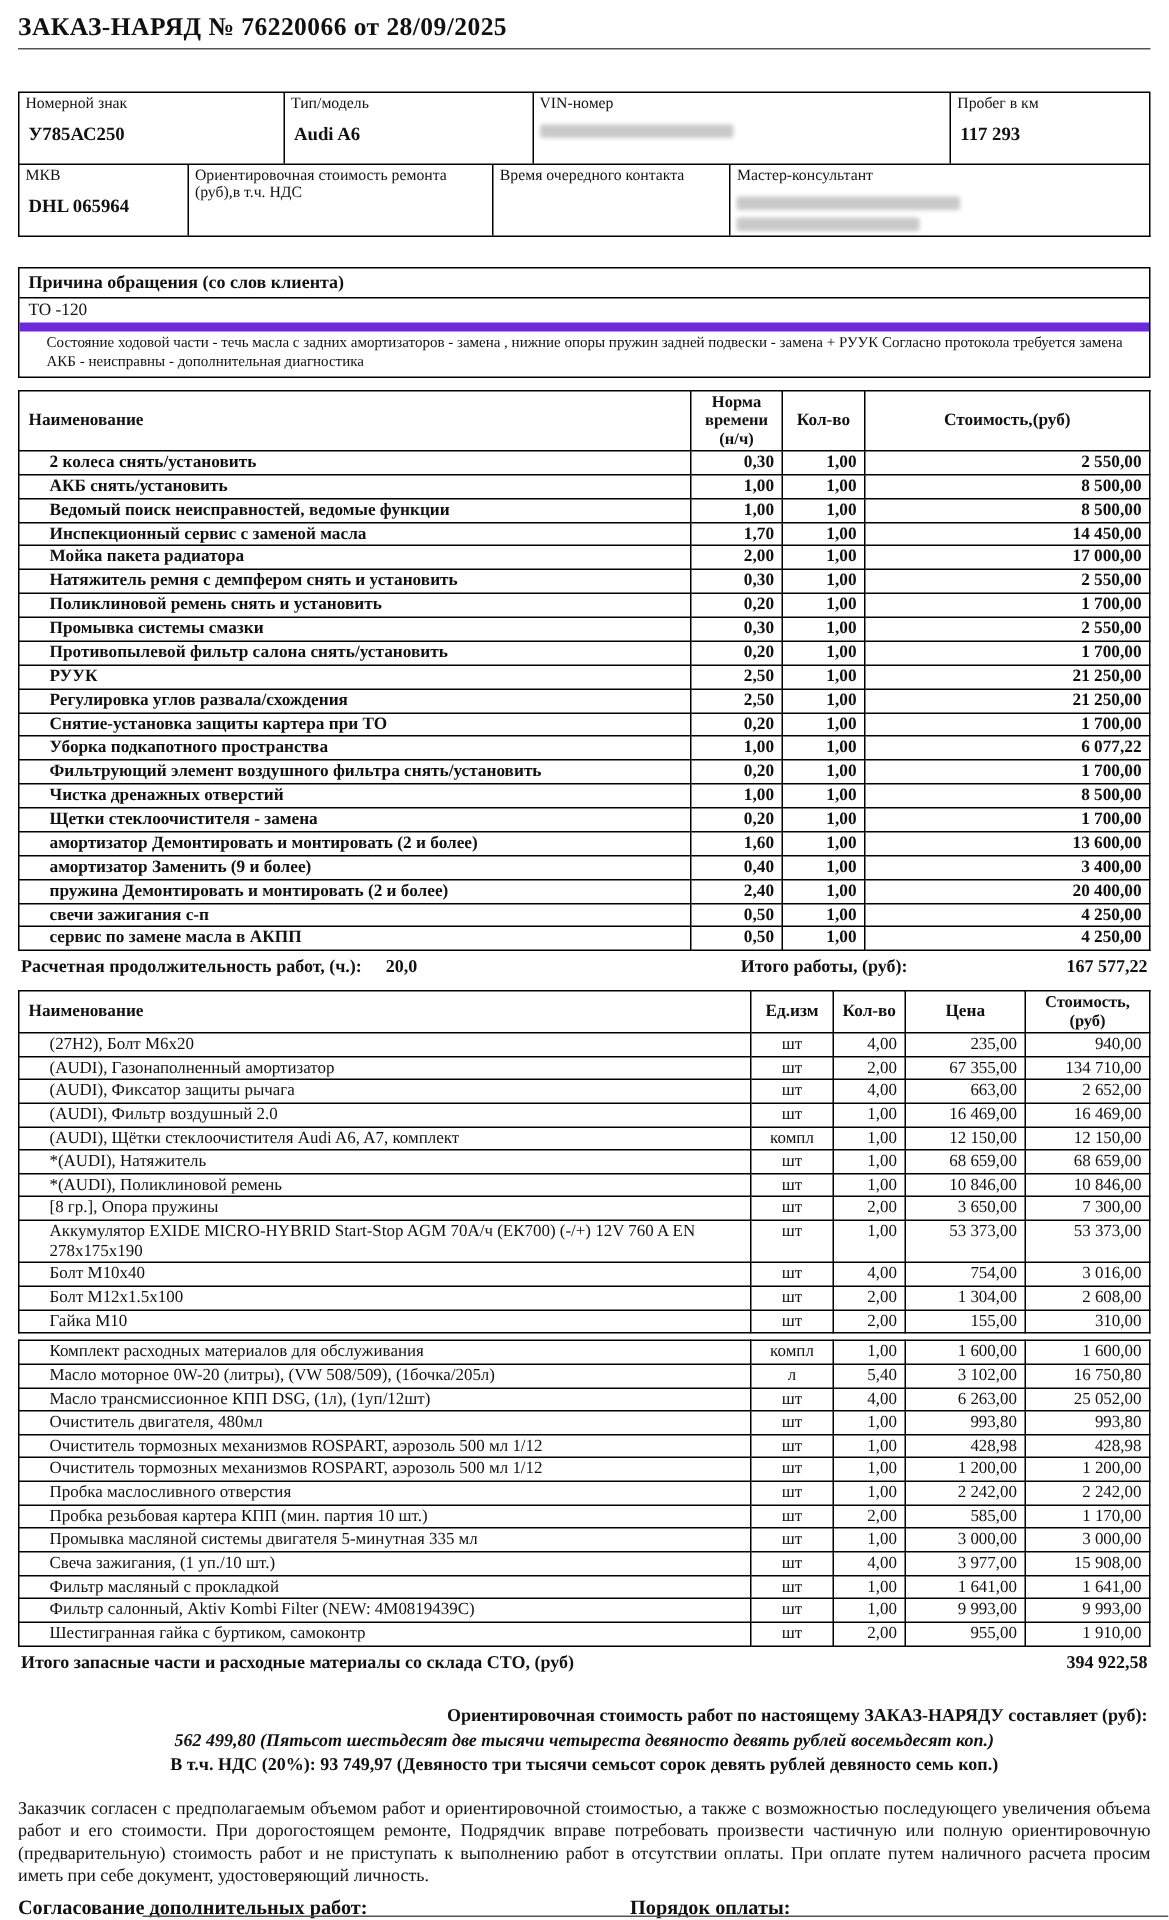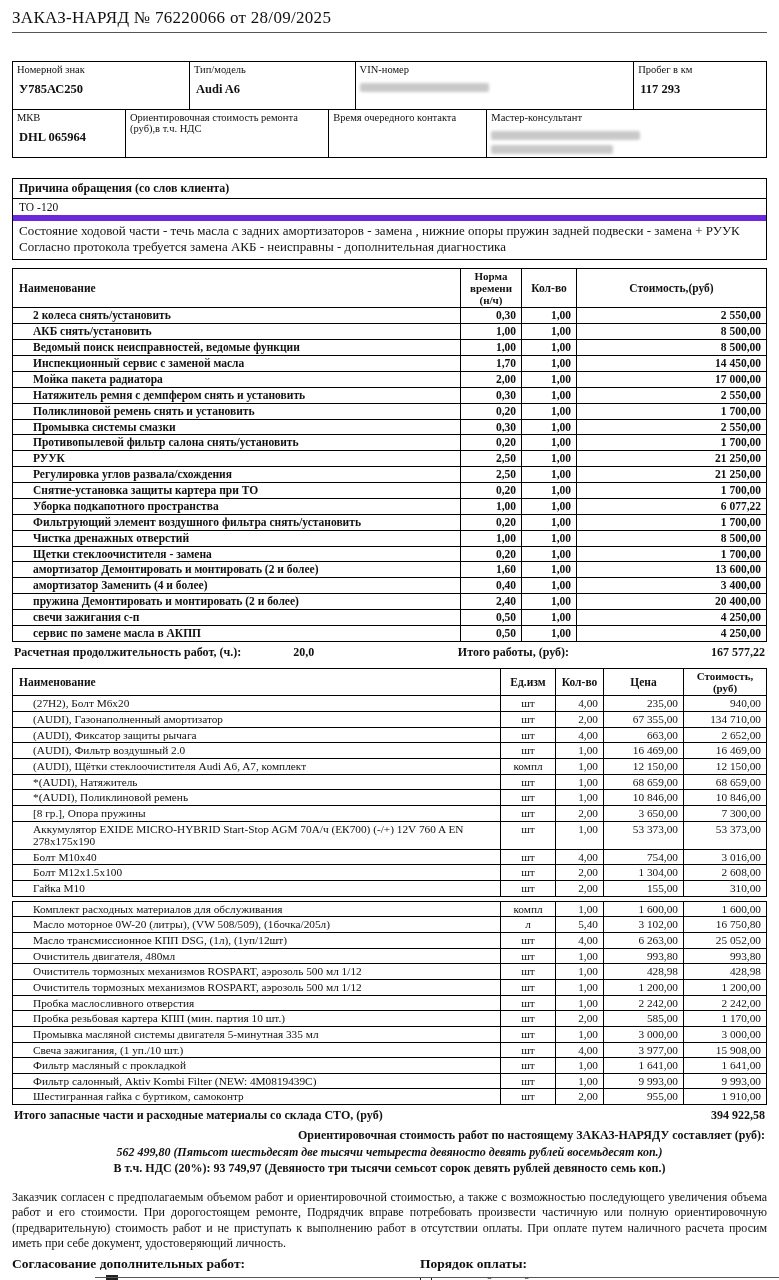--- a/index.html
+++ b/index.html
@@ -1,67 +1,67 @@
 <!DOCTYPE html>
 <html><head>
 <meta charset="utf-8">
 <style>
   * { margin:0; padding:0; box-sizing:border-box; }
   html,body { width:779px; height:1280px; overflow:hidden; background:#fff; }
   body { font-family:"Liberation Serif", serif; color:#111; position:relative; padding:8px 12px 0 12px; }
 
-  .title { font-size:17px; font-weight:normal; letter-spacing:.3px; }
+  .title { font-size:17px; font-weight:bold; letter-spacing:.3px; }
   .header-rule { border-top:1px solid #555; margin-top:4px; }
 
   
   .vehicle { margin-top:28px; }
   .v-row { display:flex; border:1.2px solid #000; }
   .v-row + .v-row { border-top:none; }
   .v-cell { border-right:1px solid #000; padding:2px 4px; min-height:47px; }
   .v-cell:last-child { border-right:none; }
   .v-label { font-size:10.5px; }
   .v-value { font-size:12.5px; font-weight:bold; margin-top:7px; padding-left:2px; }
   .redacted-bar { height:9px; background:#c9c9c9; filter:blur(1.5px); border-radius:2px; margin-top:8px; width:70%; }
   .redacted-bar.second { margin-top:5px; width:45%; }
 
   
   .reason { margin-top:20px; border:1.3px solid #000; }
   .reason-header { font-size:12px; font-weight:bold; padding:2px 6px; border-bottom:1px solid #000; }
   .reason-line1 { font-size:11.5px; padding:2px 6px; border-bottom:6px solid #6d28d9; }
-  .reason-line2 { font-size:13px; padding:2px 6px 3px 6px; line-height:1.25; }
+  .reason-line2 { font-size:10px; padding:2px 6px 3px 6px; line-height:1.25;margin-left:12px; }
 
   
   table { border-collapse:collapse; width:100%; table-layout:fixed; }
   th,td { border:1px solid #000; font-size:11.5px; padding:1px 4px; vertical-align:top; overflow:hidden; }
   thead th { font-weight:bold; text-align:center; vertical-align:middle; line-height:1.12; }
   .th-name { text-align:left; padding-left:6px; }
   .pre { white-space:pre-line; font-size:11px; }
   .c-name { padding-left:20px; line-height:1.12; }
   .c-num { text-align:right; padding-right:5px; line-height:1.12; }
   .c-unit { text-align:center; line-height:1.12; }
 
   .works { margin-top:8px; }
   .works tbody td { font-weight:bold; }
 
-  .works-footer { display:flex; align-items:flex-end; font-size:12px; font-weight:bold; margin-top:3px; padding:0 2px;gap:36px; }
+  .works-footer { display:flex; align-items:flex-end; font-size:12px; font-weight:bold; margin-top:3px; padding:0 2px; }
   .works-footer .dur { margin-left:16px; }
   .works-footer .spacer { flex:1; }
   .works-footer .total-label { margin-right:30px; }
   .works-footer .total-value { width:130px; text-align:right; }
 
   .parts { margin-top:8px; }
   .parts2 { margin-top:4px; }
   .parts tbody td, .parts2 tbody td { font-size:11.3px; }
 
   .parts-total { display:flex; align-items:baseline; font-size:12px; font-weight:bold; margin-top:3px; padding:0 2px; }
   .parts-total .spacer { flex:1; }
   .parts-total .value { text-align:right; }
 
   
-  .summary { margin-top:5px; font-size:12px; font-weight:bold; }
+  .summary { margin-top:20px; font-size:12px; font-weight:bold; }
   .summary .s1 { text-align:right; padding-right:2px; }
   .summary .s2 { text-align:center; font-style:italic; margin-top:2px; }
   .summary .s3 { text-align:center; margin-top:1px; }
 
   
   .terms { margin-top:14px; font-size:12px; text-align:justify; line-height:1.27; }
 
   
   .agree { display:flex; margin-top:5px; }
   .agree-left { width:400px; }
@@ -241,21 +241,21 @@
           <td class="c-num">1,00</td>
           <td class="c-num">1 700,00</td>
         </tr>
         <tr>
           <td class="c-name">амортизатор Демонтировать и монтировать (2 и более)</td>
           <td class="c-num">1,60</td>
           <td class="c-num">1,00</td>
           <td class="c-num">13 600,00</td>
         </tr>
         <tr>
-          <td class="c-name">амортизатор Заменить (4 и более)</td>
+          <td class="c-name">амортизатор Заменить (9 и более)</td>
           <td class="c-num">0,40</td>
           <td class="c-num">1,00</td>
           <td class="c-num">3 400,00</td>
         </tr>
         <tr>
           <td class="c-name">пружина Демонтировать и монтировать (2 и более)</td>
           <td class="c-num">2,40</td>
           <td class="c-num">1,00</td>
           <td class="c-num">20 400,00</td>
         </tr>

